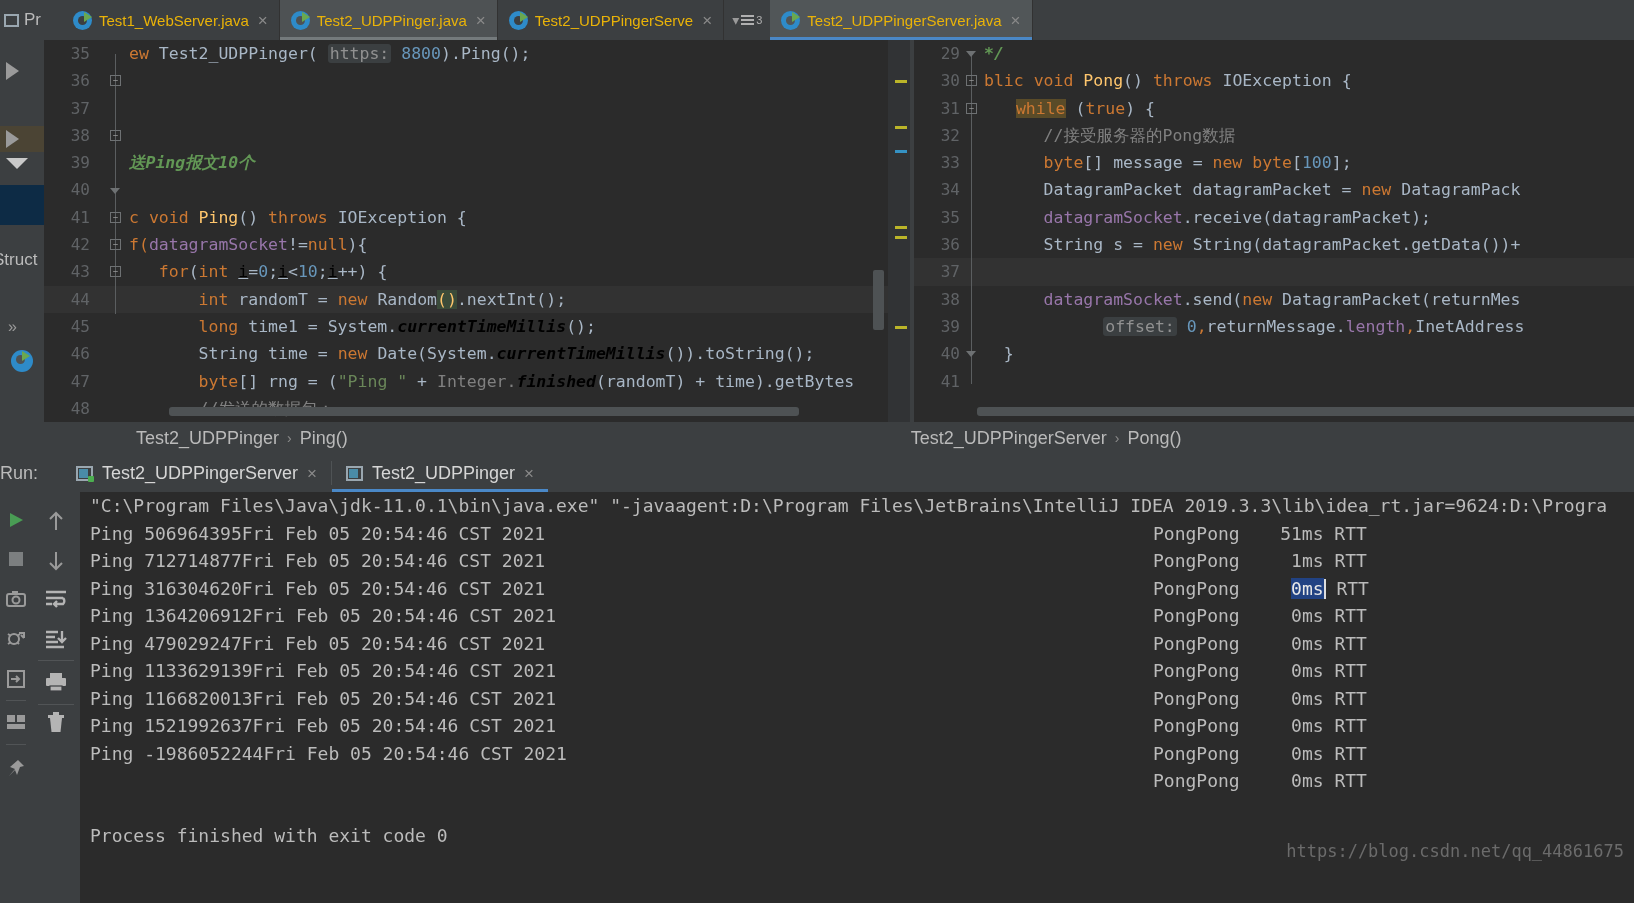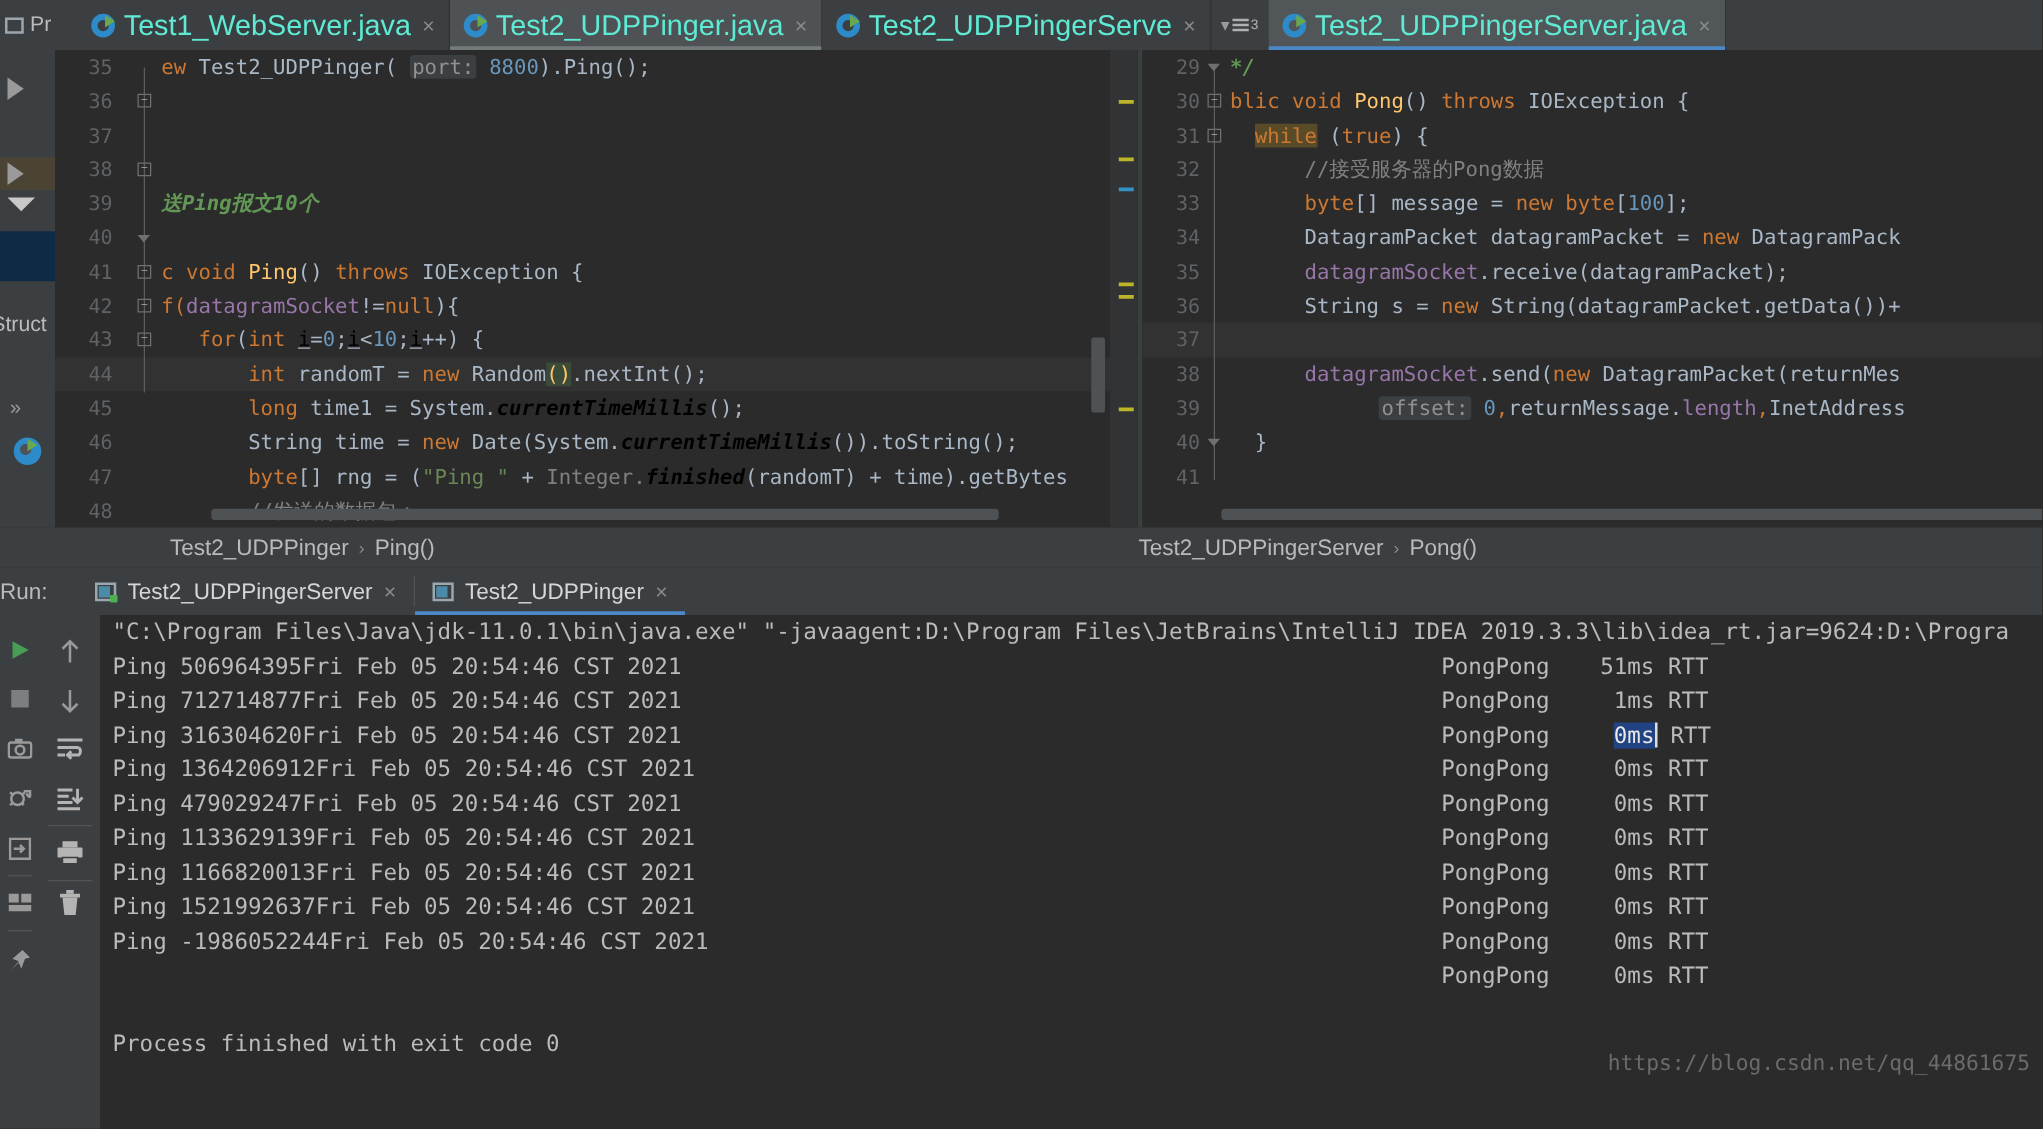--- a/index.html
+++ b/index.html
@@ -34,21 +34,21 @@
   }
   .etab.inactive { background: #3c3f41; }
   .etab.selected { background: #4e5254; }
   .etab.focused  { background: #515658; }
   .etab.focused::after {
     content:''; position:absolute; left:0; right:0; bottom:0; height:3px; background:#4a88c7;
   }
   .etab.selected::after {
     content:''; position:absolute; left:0; right:0; bottom:0; height:3px; background:#747a7c;
   }
-  .etab-label { font-size: 23px; color: #5eead4; }
+  .etab-label { font-size: 15px; color: #eab308; }
   .etab .close {
     color: #8a8a8a; font-size: 17px; line-height: 1; margin-left: 2px;
   }
   .jicon {
     width: 19px; height: 19px; border-radius: 50%;
     background: #2e8bc9; position: relative; flex: 0 0 19px;
     display: inline-block;
   }
   .jicon::before {
     content:''; position:absolute; left:5px; top:5px; width:9px; height:9px;
@@ -281,21 +281,21 @@
       <div style="position:absolute;left:0;top:145px;width:44px;height:40px;background:#0d2b45;"></div>
       <div class="vert-label">Struct</div>
       <div class="chev">»</div>
       <div style="position:absolute;left:11px;top:310px;">
         <span class="jicon" style="width:22px;height:22px;"></span>
       </div>
     </div>
 
     <div class="editor-pane ed-left">
       <div class="code-area" id="leftCode">
-          <div class="ln-row"><span class="lnum">35</span><span class="code" style="left: 85px;"><span class="kw">ew </span><span class="txt">Test2_UDPPinger</span><span class="txt">( </span><span class="hint">port:</span><span class="txt"> </span><span class="num">8800</span><span class="txt">).</span><span class="txt">Ping</span><span class="txt">();</span></span></div>
+          <div class="ln-row"><span class="lnum">35</span><span class="code" style="left: 85px;"><span class="kw">ew </span><span class="txt">Test2_UDPPinger</span><span class="txt">( </span><span class="hint">https:</span><span class="txt"> </span><span class="num">8800</span><span class="txt">).</span><span class="txt">Ping</span><span class="txt">();</span></span></div>
           <div class="ln-row"><span class="lnum">36</span><span class="code" style="left: 85px;"></span></div>
           <div class="ln-row"><span class="lnum">37</span><span class="code" style="left: 85px;"></span></div>
           <div class="ln-row"><span class="lnum">38</span><span class="code" style="left: 85px;"></span></div>
           <div class="ln-row"><span class="lnum">39</span><span class="code" style="left: 85px;"><span class="cmt-g">送Ping报文10个</span></span></div>
           <div class="ln-row"><span class="lnum">40</span><span class="code" style="left: 85px;"></span></div>
           <div class="ln-row"><span class="lnum">41</span><span class="code" style="left: 85px;"><span class="kw">c </span><span class="kw">void </span><span class="mth">Ping</span><span class="txt">() </span><span class="kw">throws </span><span class="txt">IOException {</span></span></div>
           <div class="ln-row"><span class="lnum">42</span><span class="code" style="left: 85px;"><span class="kw">f(</span><span class="fld">datagramSocket</span><span class="txt">!=</span><span class="kw">null</span><span class="txt">){</span></span></div>
           <div class="ln-row"><span class="lnum">43</span><span class="code" style="left: 85px;"><span class="txt">   </span><span class="kw">for</span><span class="txt">(</span><span class="kw">int </span><span class="undl">i</span><span class="txt">=</span><span class="num">0</span><span class="txt">;</span><span class="undl">i</span><span class="txt">&lt;</span><span class="num">10</span><span class="txt">;</span><span class="undl">i</span><span class="txt">++) {</span></span></div>
           <div class="ln-row"><div class="hl-line"></div><span class="lnum">44</span><span class="code" style="left: 85px;"><span class="txt">       </span><span class="kw">int </span><span class="txt">randomT = </span><span class="kw">new </span><span class="txt">Random</span><span class="sel-br">()</span><span class="txt">.nextInt();</span></span></div>
           <div class="ln-row"><span class="lnum">45</span><span class="code" style="left: 85px;"><span class="txt">       </span><span class="kw">long </span><span class="txt">time1 = System.</span><span class="ital">currentTimeMillis</span><span class="txt">();</span></span></div>
@@ -321,21 +321,21 @@
       </div>
       <div class="hscroll" style="left:125px;width:630px;"></div>
     </div>
 
     <div class="ed-split"></div>
 
     <div class="editor-pane ed-right">
       <div class="code-area" id="rightCode">
           <div class="ln-row"><span class="lnum">29</span><span class="code" style="left: 70px;"><span class="cmt-g">*/</span></span></div>
           <div class="ln-row"><span class="lnum">30</span><span class="code" style="left: 70px;"><span class="kw">blic </span><span class="kw">void </span><span class="mth">Pong</span><span class="txt">() </span><span class="kw">throws </span><span class="txt">IOException {</span></span></div>
-          <div class="ln-row"><span class="lnum">31</span><span class="code" style="left: 70px;"><span class="txt">  </span><span class="kw-hl">while</span><span class="txt"> (</span><span class="kw">true</span><span class="txt">) {</span></span></div>
+          <div class="ln-row"><span class="lnum">31</span><span class="code" style="left: 82px;"><span class="txt">  </span><span class="kw-hl">while</span><span class="txt"> (</span><span class="kw">true</span><span class="txt">) {</span></span></div>
           <div class="ln-row"><span class="lnum">32</span><span class="code" style="left: 70px;"><span class="txt">      </span><span class="cmt">//接受服务器的Pong数据</span></span></div>
           <div class="ln-row"><span class="lnum">33</span><span class="code" style="left: 70px;"><span class="txt">      </span><span class="kw">byte</span><span class="txt">[] message = </span><span class="kw">new </span><span class="kw">byte</span><span class="txt">[</span><span class="num">100</span><span class="txt">];</span></span></div>
           <div class="ln-row"><span class="lnum">34</span><span class="code" style="left: 70px;"><span class="txt">      </span><span class="txt">DatagramPacket datagramPacket = </span><span class="kw">new </span><span class="txt">DatagramPack</span></span></div>
           <div class="ln-row"><span class="lnum">35</span><span class="code" style="left: 70px;"><span class="txt">      </span><span class="fld">datagramSocket</span><span class="txt">.receive(datagramPacket);</span></span></div>
           <div class="ln-row"><span class="lnum">36</span><span class="code" style="left: 70px;"><span class="txt">      </span><span class="txt">String s = </span><span class="kw">new </span><span class="txt">String(datagramPacket.getData())+</span></span></div>
           <div class="ln-row"><div class="hl-line"></div><span class="lnum">37</span></div>
           <div class="ln-row"><span class="lnum">38</span><span class="code" style="left: 70px;"><span class="txt">      </span><span class="fld">datagramSocket</span><span class="txt">.send(</span><span class="kw">new </span><span class="txt">DatagramPacket(returnMes</span></span></div>
           <div class="ln-row"><span class="lnum">39</span><span class="code" style="left: 70px;"><span class="txt">            </span><span class="hint">offset:</span><span class="txt"> </span><span class="num">0</span><span class="kw">,</span><span class="txt">returnMessage</span><span class="txt">.</span><span class="fld">length</span><span class="kw">,</span><span class="txt">InetAddress</span></span></div>
           <div class="ln-row"><span class="lnum">40</span><span class="code" style="left: 70px;"><span class="txt">  }</span></span></div>
           <div class="ln-row"><span class="lnum">41</span><span class="code" style="left: 70px;"></span></div>

